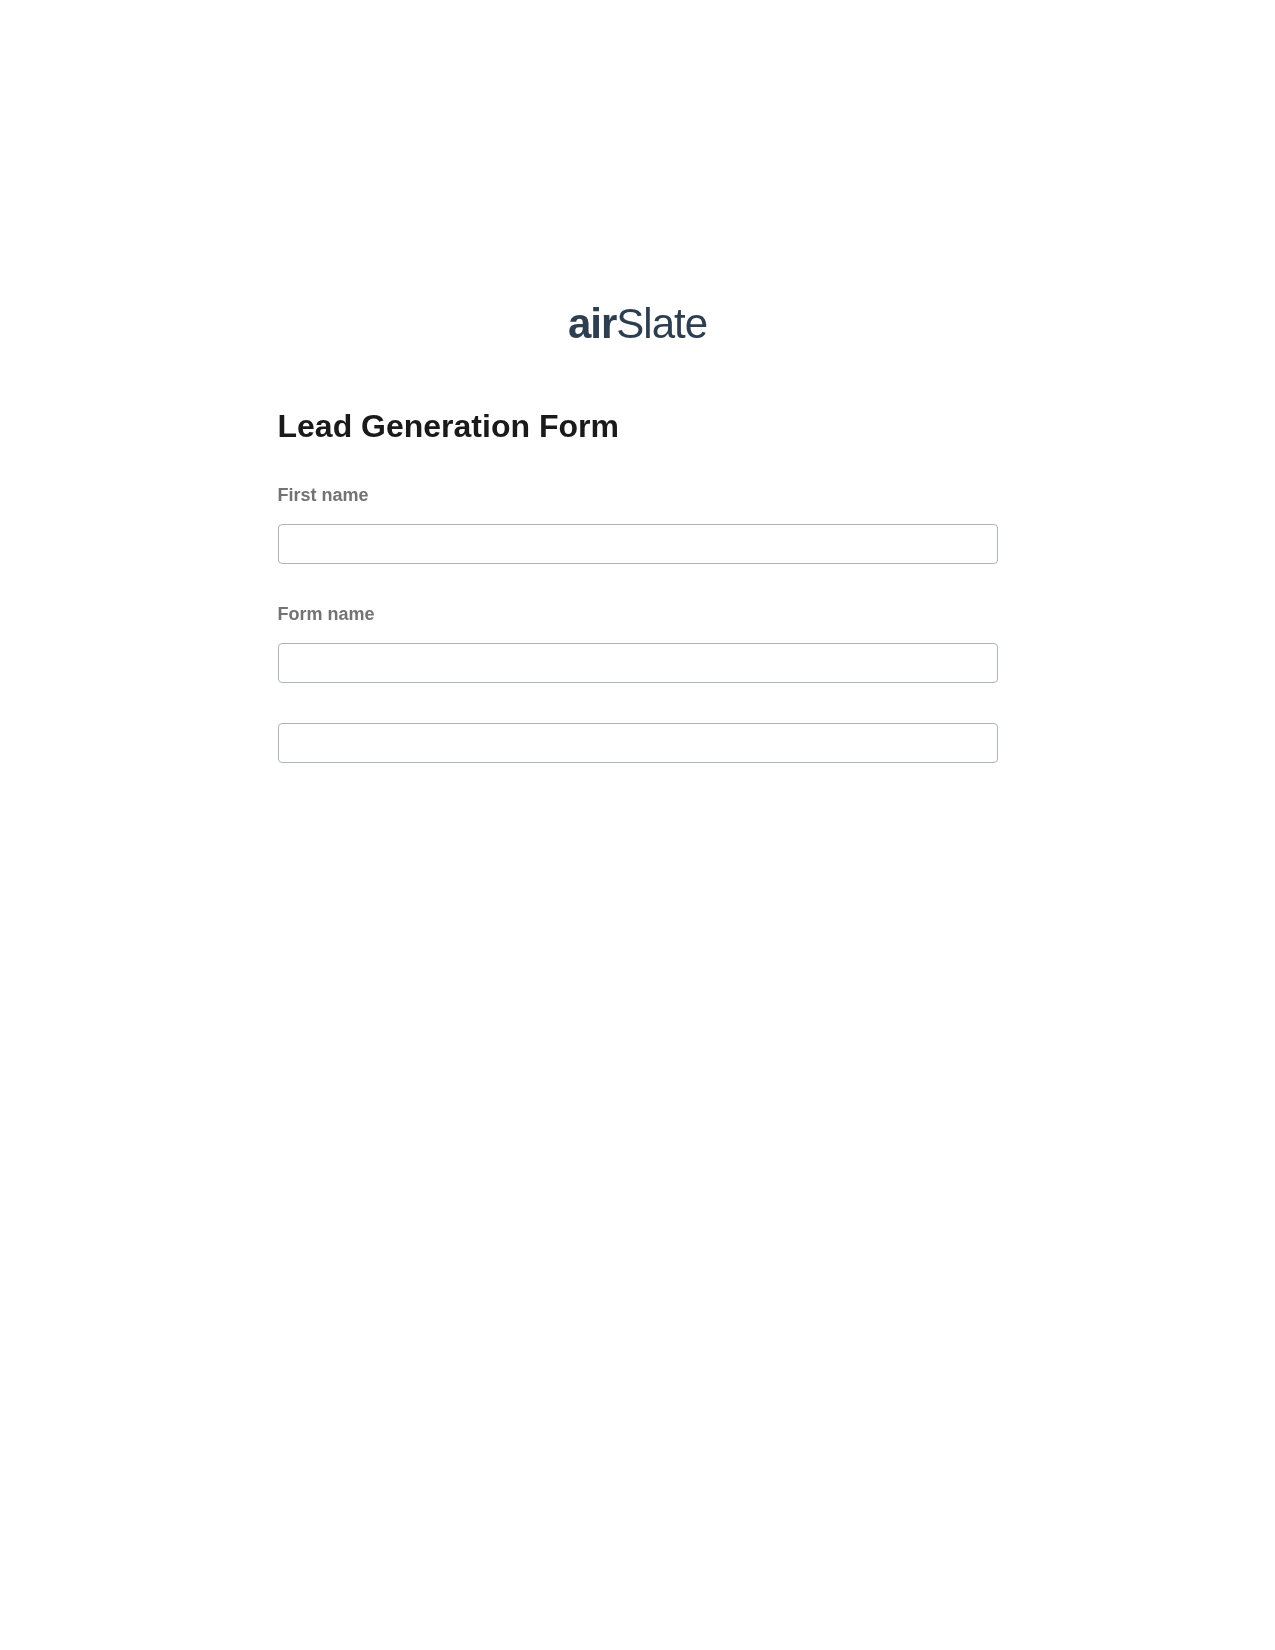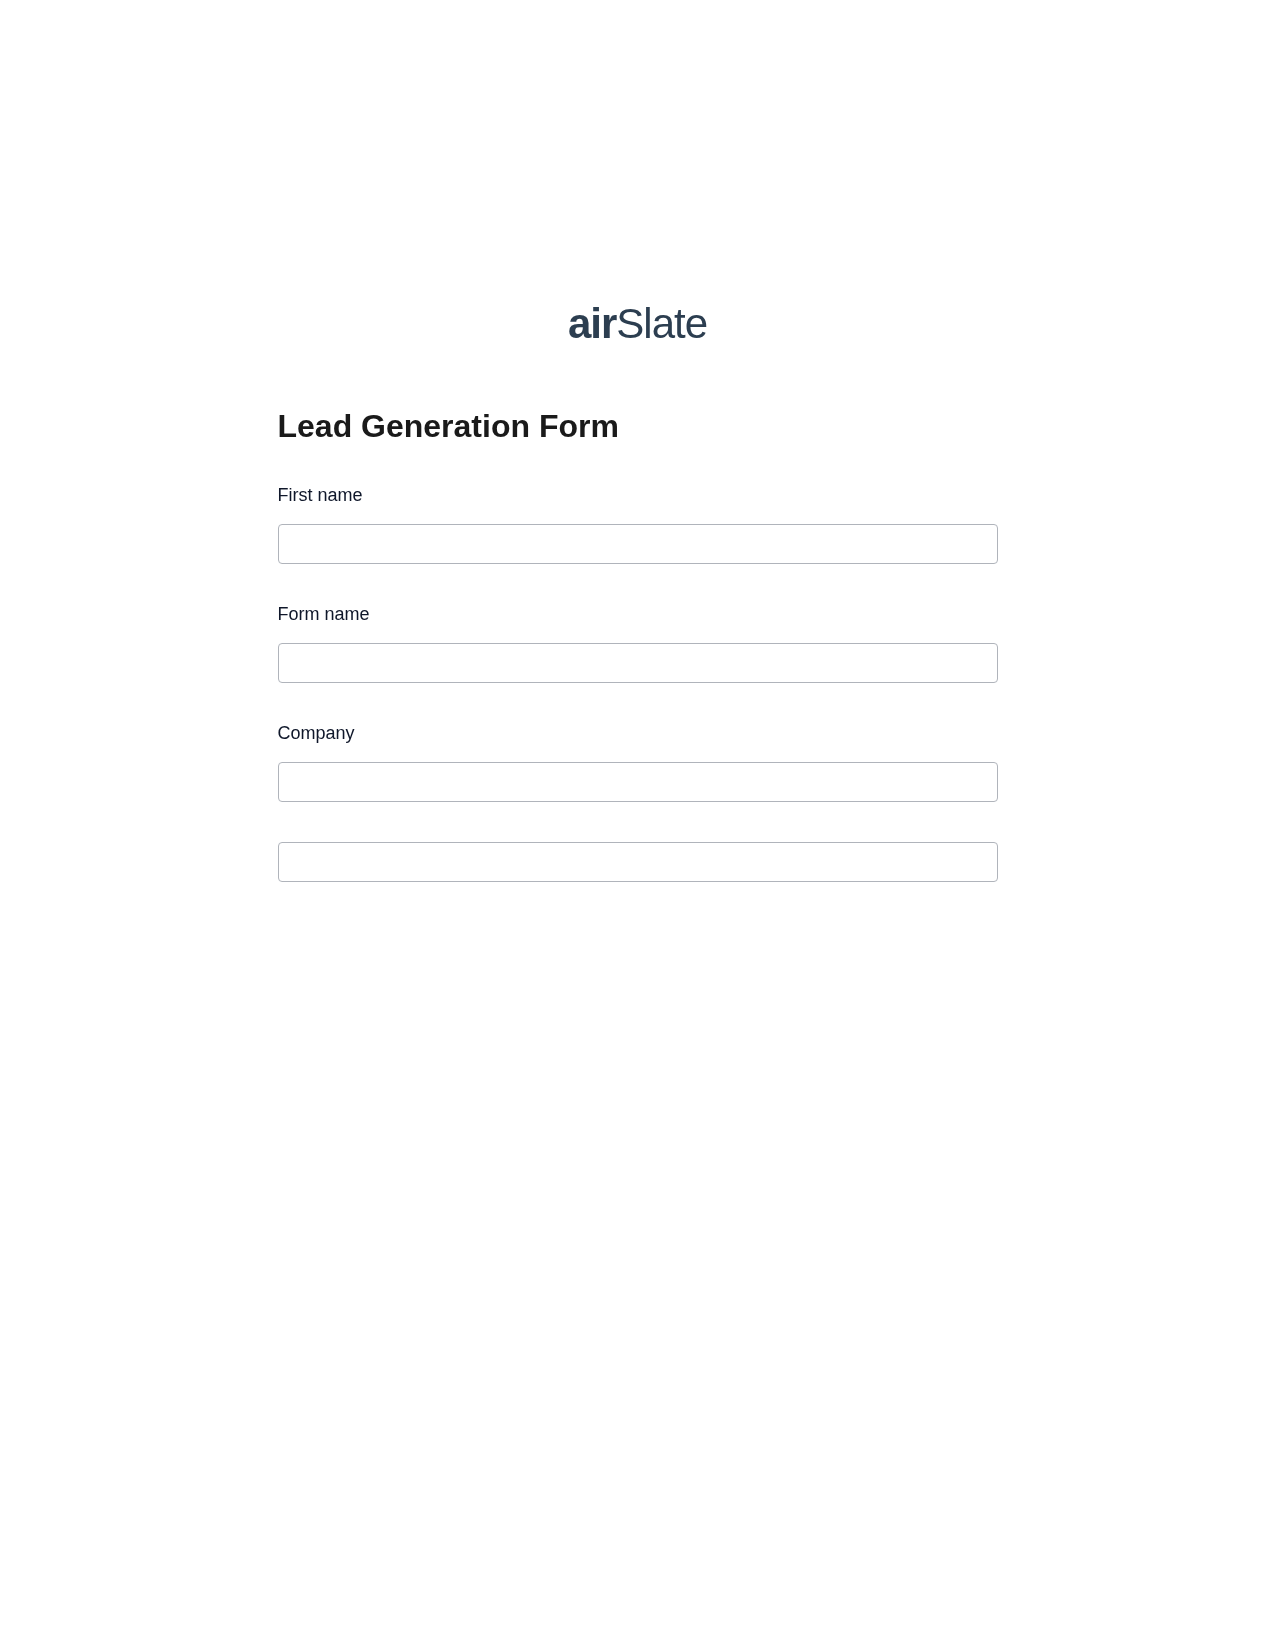--- a/index.html
+++ b/index.html
@@ -36,22 +36,22 @@
       font-weight: 700;
       color: #1a1a1a;
       margin-bottom: 40px;
     }
     .form-group {
       margin-bottom: 40px;
     }
     .form-label {
       display: block;
       font-size: 18px;
-      font-weight: 400;
-      color: #0f172a;
+      font-weight: 700;
+      color: #737373;
       margin-bottom: 18px;
     }
     .form-input {
       width: 100%;
       height: 40px;
       border: 1px solid #b0b4bb;
       border-radius: 4px;
       padding: 8px 12px;
       font-size: 16px;
       background: #ffffff;
@@ -70,21 +70,17 @@
   <div class="form-group">
     <label class="form-label">First name</label>
     <input type="text" class="form-input" value="" style="">
   </div>
 
   <div class="form-group">
     <label class="form-label">Form name</label>
     <input type="text" class="form-input" value="" style="">
   </div>
 
-  <div class="form-group">
-    <label class="form-label">Company</label>
-    <input type="text" class="form-input" value="" style="">
-  </div>
 
   <div class="form-group">
     <input type="text" class="form-input" value="" style="">
   </div>
 </div>
 
 </body></html>

